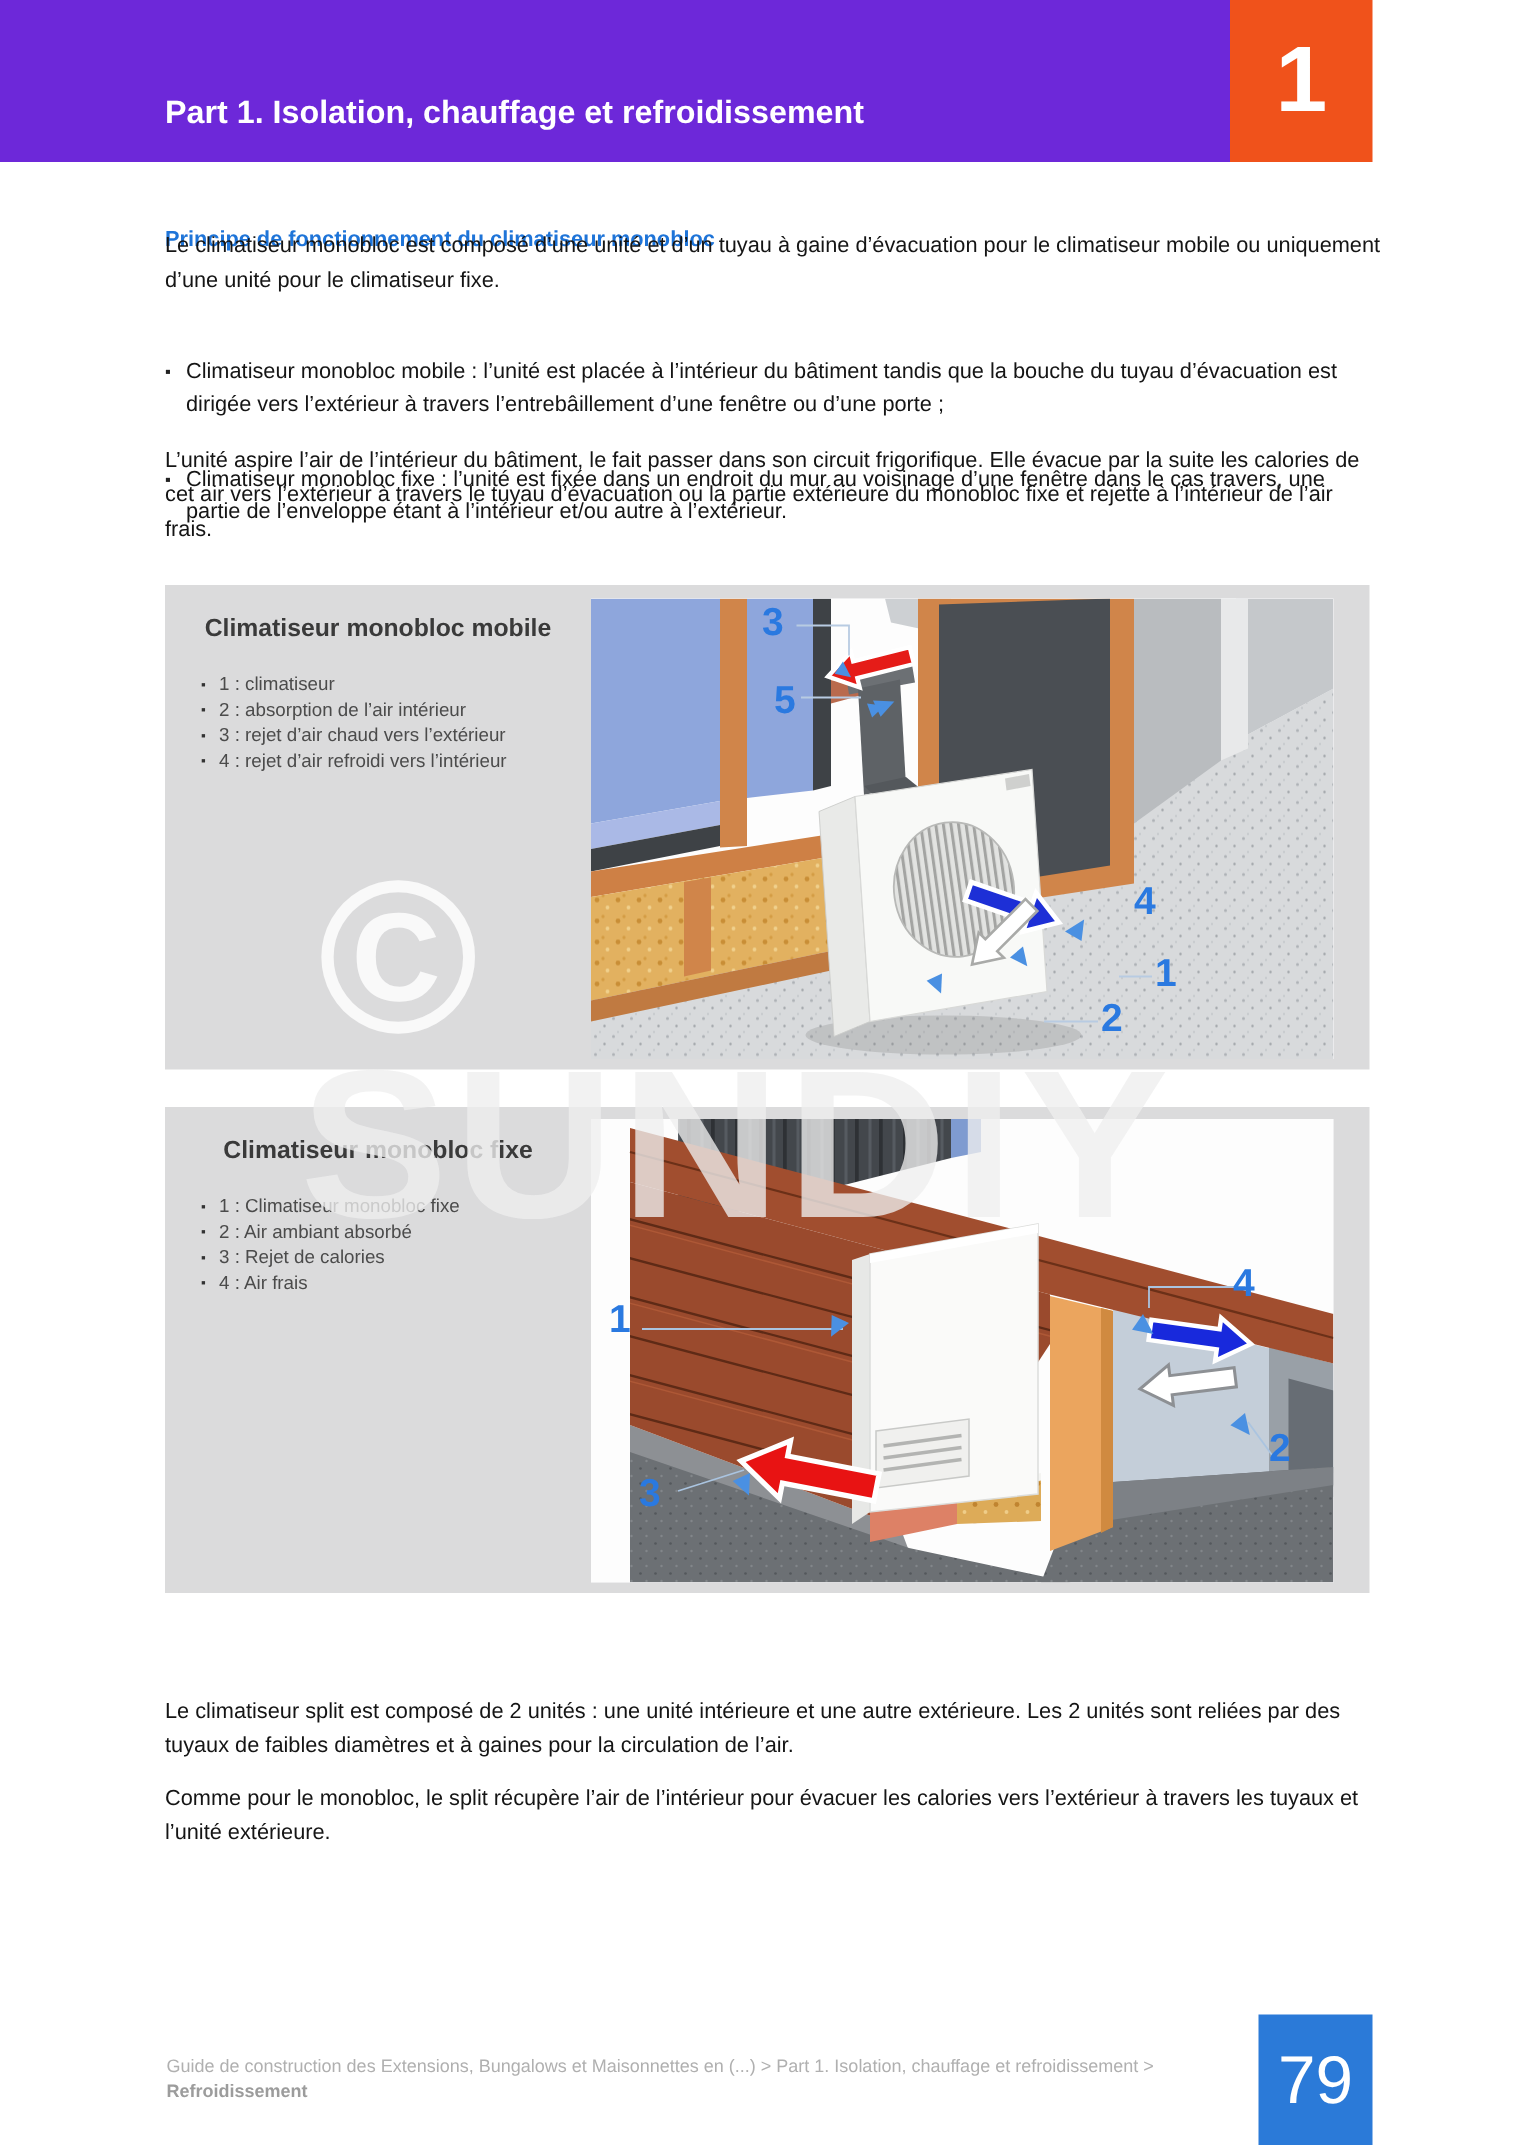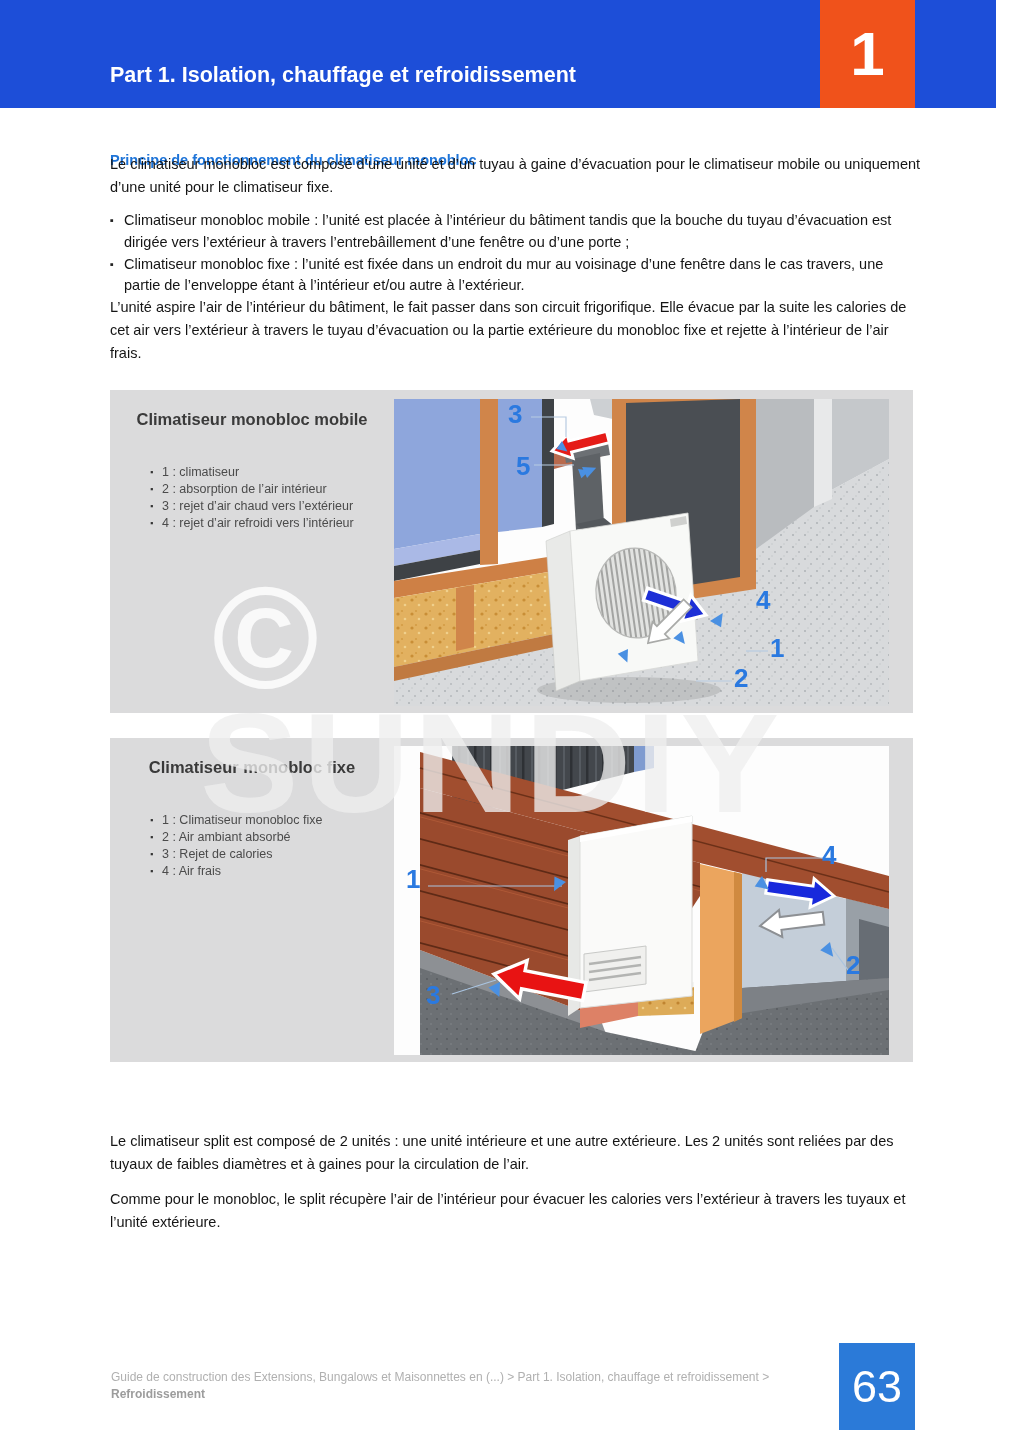--- a/index.html
+++ b/index.html
@@ -1,40 +1,40 @@
 <!DOCTYPE html>
 <html><head>
 <meta charset="utf-8">
 <style>
   html,body{margin:0;padding:0;background:#fff;}
   .page{position:relative;width:1024px;height:1436px;background:#ffffff;overflow:hidden;
         font-family:"Liberation Sans",sans-serif;}
 
   
-  .header{position:absolute;left:0;top:0;width:996px;height:108px;background:#1d4ed8;}
+  .header{position:absolute;left:0;top:0;width:820px;height:108px;background:#6d28d9;}
   .header-title{position:absolute;left:110px;top:63px;font-size:21.5px;font-weight:bold;color:#ffffff;}
   .chapter-badge{position:absolute;left:820px;top:0;width:95px;height:108px;background:#F0521B;
                  display:flex;align-items:center;justify-content:center;}
   .chapter-badge span{color:#fff;font-size:62px;font-weight:bold;line-height:1;}
 
   
   .h2{position:absolute;left:110px;width:812px;font-size:14.5px;font-weight:bold;color:#1E74D8;margin-top:23px;}
   .para{position:absolute;left:110px;width:812px;font-size:14.5px;line-height:23px;color:#151515;}
   .bullets{position:absolute;left:110px;width:812px;margin:0;padding:0;list-style:none;
            font-size:14.5px;line-height:21.8px;color:#151515;}
-  .bullets li{position:relative;padding-left:14px;}
+  .bullets li{position:relative;padding-left:14px;margin-top:28px;}
   .bullets li::before{content:"▪";position:absolute;left:0;top:0;font-size:11px;color:#222;}
 
   
   .panel{position:absolute;left:110px;width:803px;background:#DBDBDC;}
   .panel-1{top:390px;height:323px;}
   .panel-2{top:738px;height:324px;}
   .fig-title{position:absolute;left:0;top:20px;width:284px;text-align:center;
              font-size:16.5px;font-weight:bold;color:#3A3A3A;}
-  .fig-legend{position:absolute;left:24px;top:58px;margin:16px;padding:0;list-style:none;
+  .fig-legend{position:absolute;left:24px;top:58px;margin:0;padding:0;list-style:none;
               font-size:12.5px;line-height:17px;color:#4B4B4B;width:250px;}
   .fig-legend li{position:relative;padding-left:12px;}
   .fig-legend li::before{content:"▪";position:absolute;left:0;top:0;font-size:9px;color:#333;}
   .fig-img{position:absolute;background:#fdfdfd;overflow:hidden;}
   .fig-img-1{left:284px;top:9px;width:495px;height:307px;}
   .fig-img-2{left:284px;top:8px;width:495px;height:309px;}
   .fig-img svg{position:absolute;left:0;top:0;}
 
   .anno{position:absolute;font-size:26px;font-weight:bold;color:#2A79E0;line-height:1;}
 
@@ -282,16 +282,16 @@
   </div>
 
   <div class="wm-brand">SUNDIY</div>
 
   <div class="para" style="top:1130px;">Le climatiseur split est composé de 2 unités : une unité intérieure et une autre extérieure. Les 2 unités sont reliées par des tuyaux de faibles diamètres et à gaines pour la circulation de l’air.</div>
   <div class="para" style="top:1188px;">Comme pour le monobloc, le split récupère l’air de l’intérieur pour évacuer les calories vers l’extérieur à travers les tuyaux et l’unité extérieure.</div>
 
   <div class="breadcrumb">Guide de construction des Extensions, Bungalows et Maisonnettes en (...) &gt; Part 1. Isolation, chauffage et refroidissement &gt;</div>
   <div class="breadcrumb-current">Refroidissement</div>
   <div class="page-number-box">
-    <span>63</span>
+    <span>79</span>
   </div>
 
 </div>
 
 </body></html>

